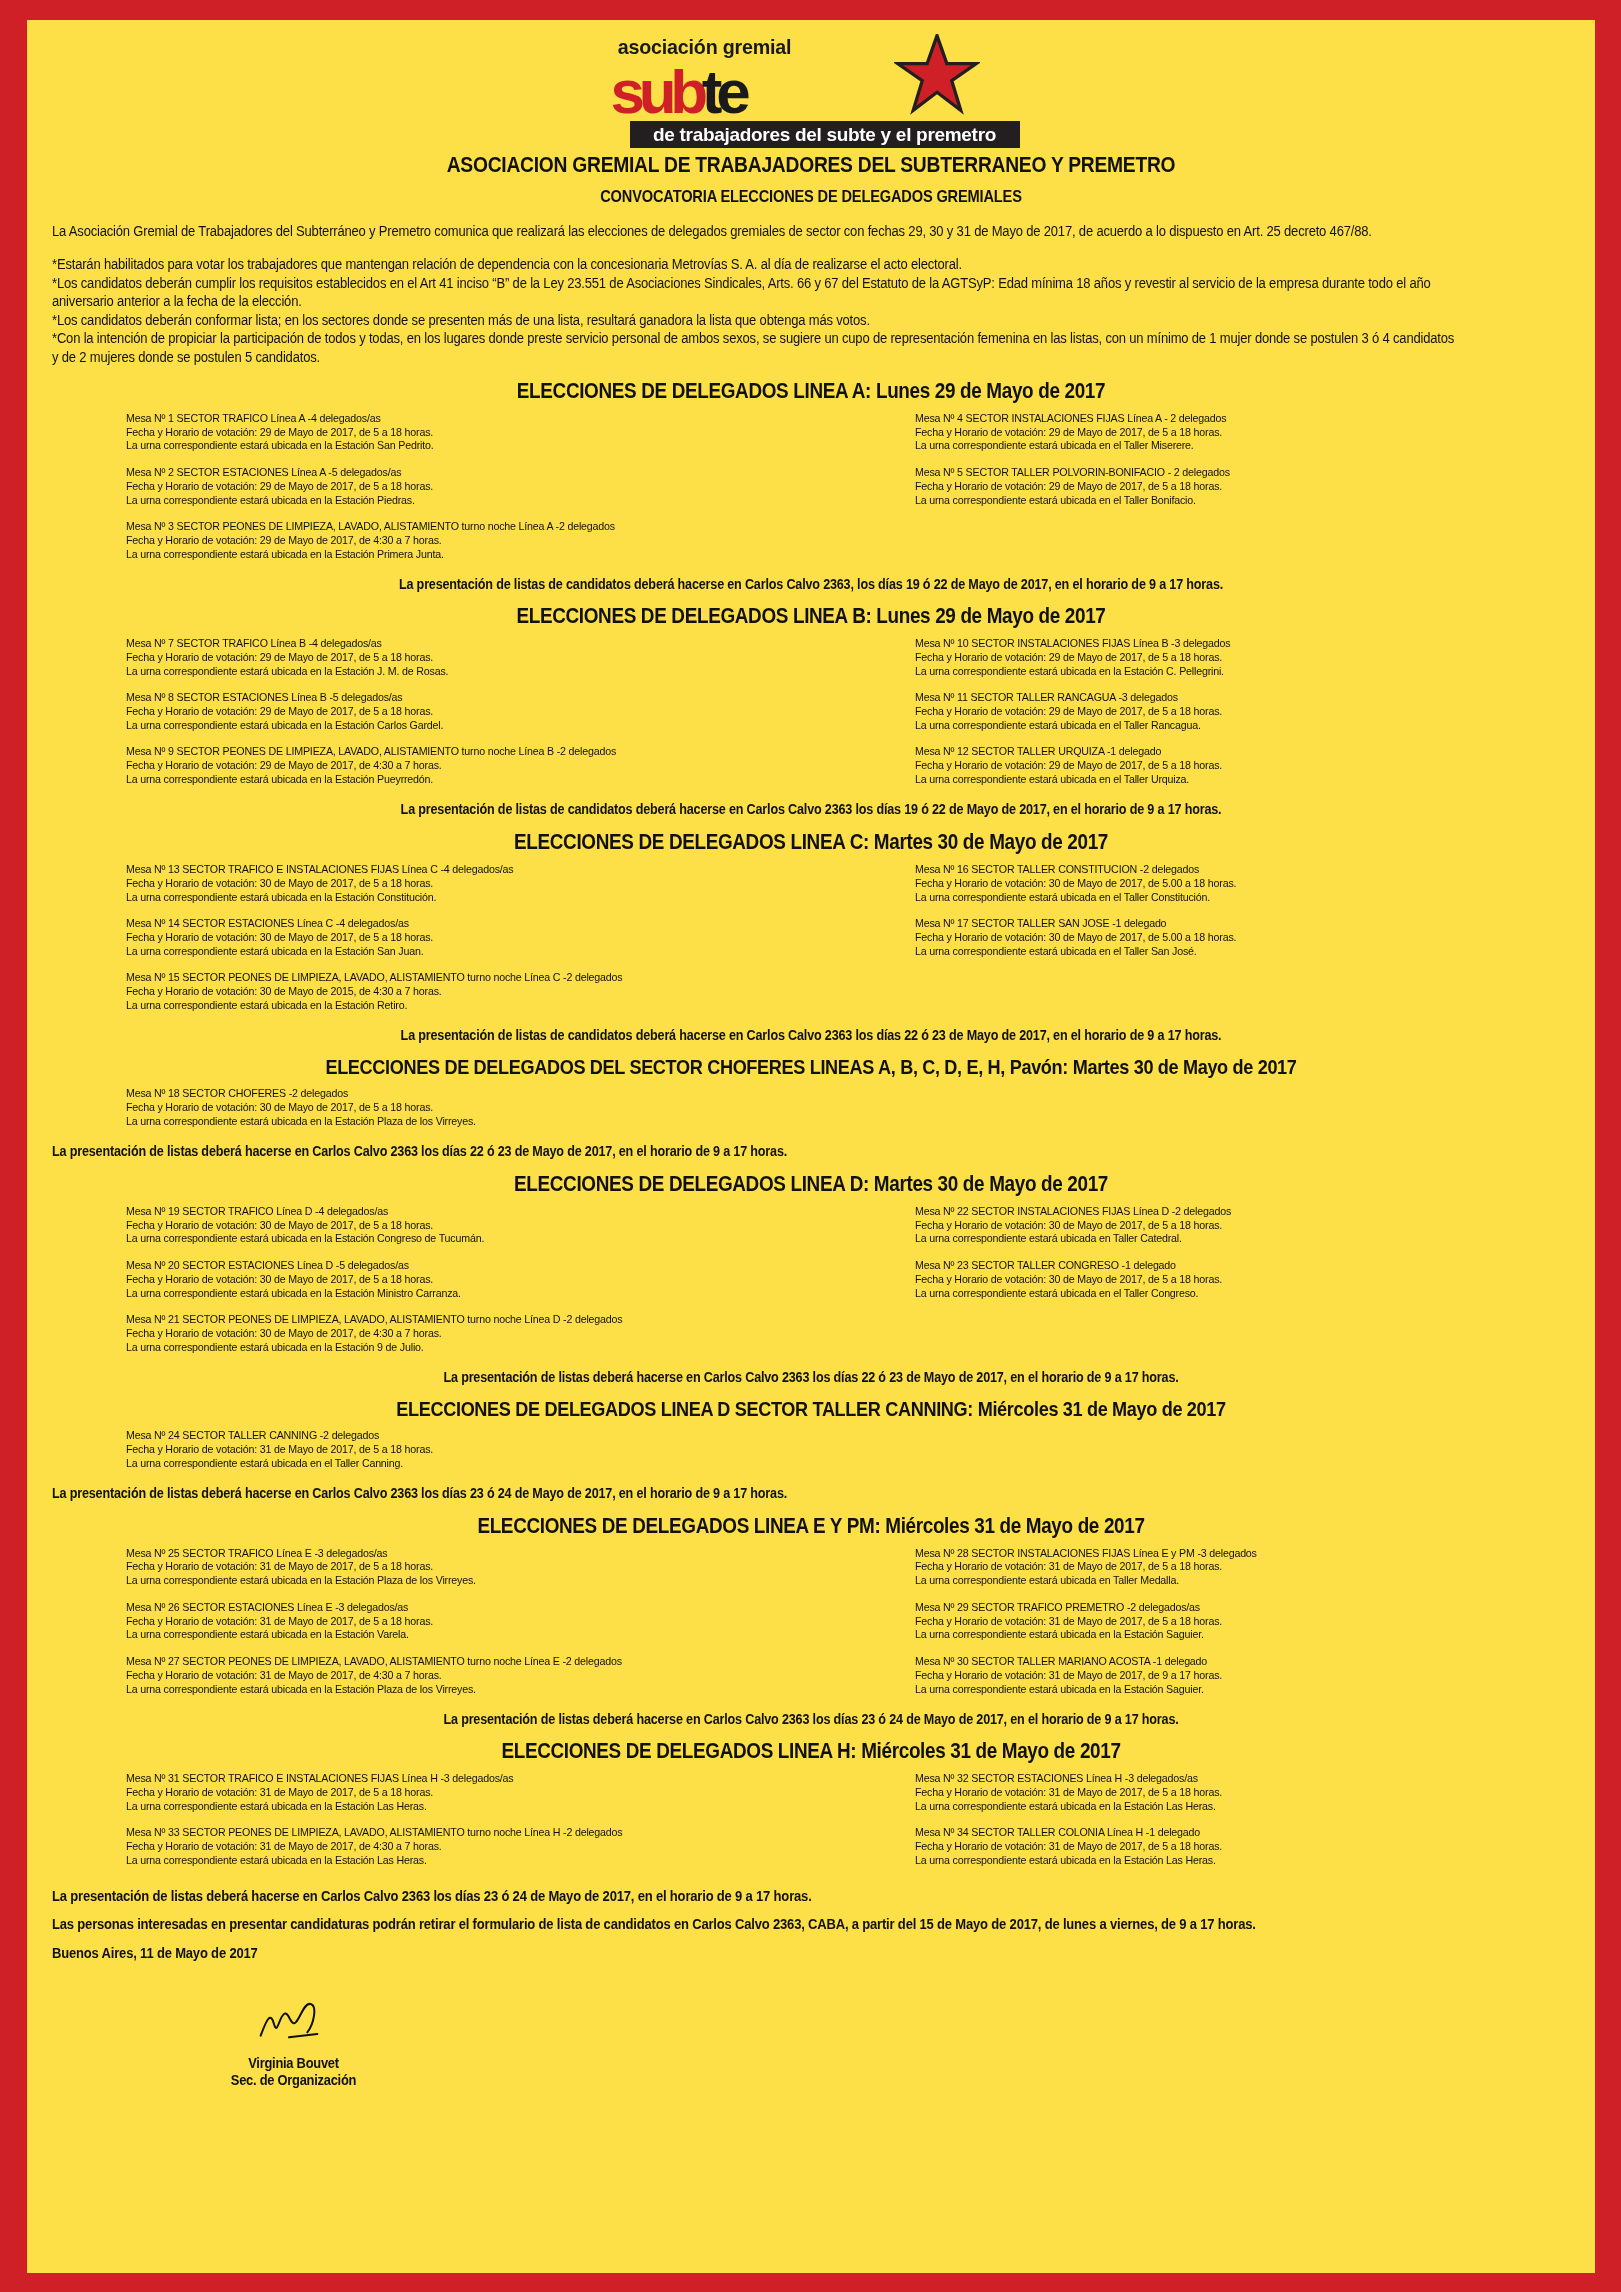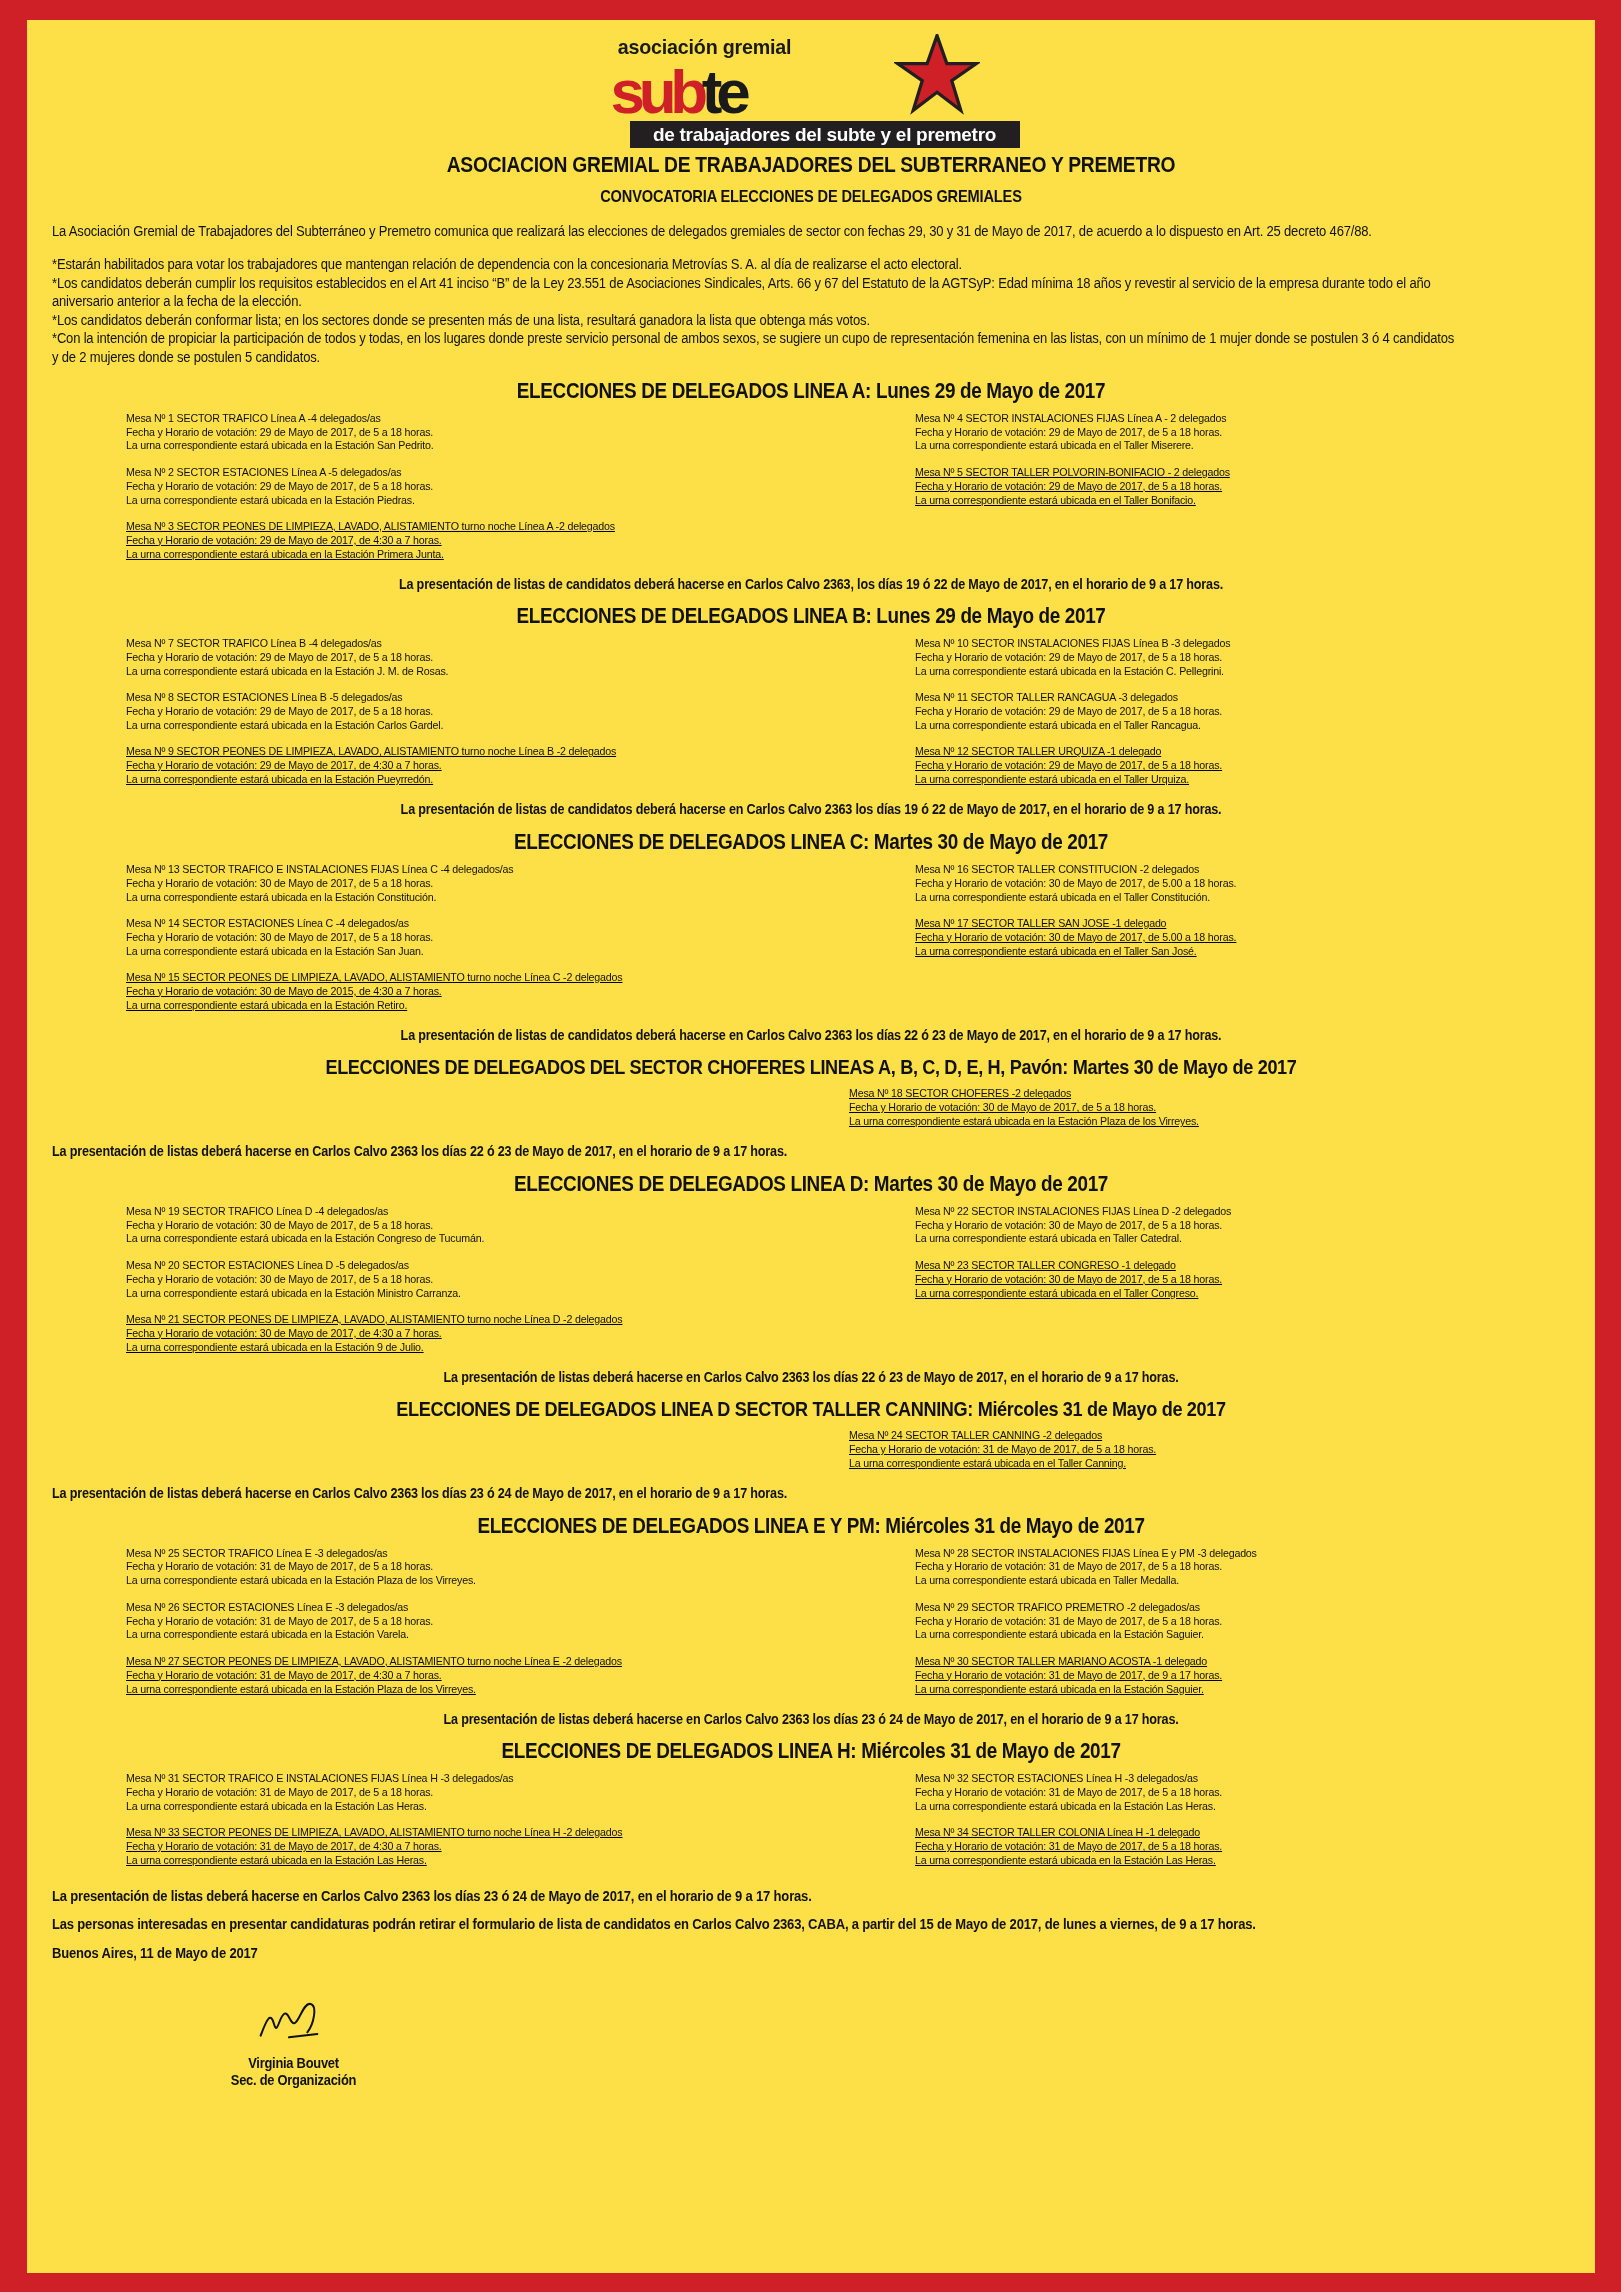--- a/index.html
+++ b/index.html
@@ -83,35 +83,35 @@
   .sec-head.small{font-size:20.6px;}
   
   .cols{
     display:flex;
     padding:0 23px 0 99px;
     box-sizing:border-box;
   }
   .col{width:50%;box-sizing:border-box;padding-right:21.5px;}
   .col.right{padding-left:66px;padding-right:0;}
   .mesa{margin-bottom:12.5px;}
-  .mesa:last-child{margin-bottom:0;text-decoration:underline;}
+  .mesa:last-child{margin-bottom:0;}
   .mesa div{
     font-size:11px;line-height:1.26;color:#111;
     letter-spacing:-0.2px;white-space:nowrap;
     transform:scaleX(0.97);transform-origin:left center;
   }
   .mesa .m-title{}
   .note{
     font-weight:bold;font-size:14px;color:#111;
     text-align:center;margin:14.3px 0 0 0;
     letter-spacing:-0.2px;
     transform:scaleX(0.9);
   }
   .note.left{text-align:left;margin-left:25px;transform-origin:left center;}
-  .single-col{padding:0 23px 0 99px;justify-content:flex-end;}
+  .single-col{padding:0 23px 0 99px;}
   
   .footer{margin:19.7px 25px 0 25px;}
   .footer p{
     margin:0 0 12.5px 0;font-weight:bold;font-size:14px;
     color:#111;letter-spacing:-0.2px;
     transform:scaleX(0.93);transform-origin:left center;
   }
   .signatures{
     display:flex;margin-top:23px;padding:0 107px;
     justify-content:space-between;

